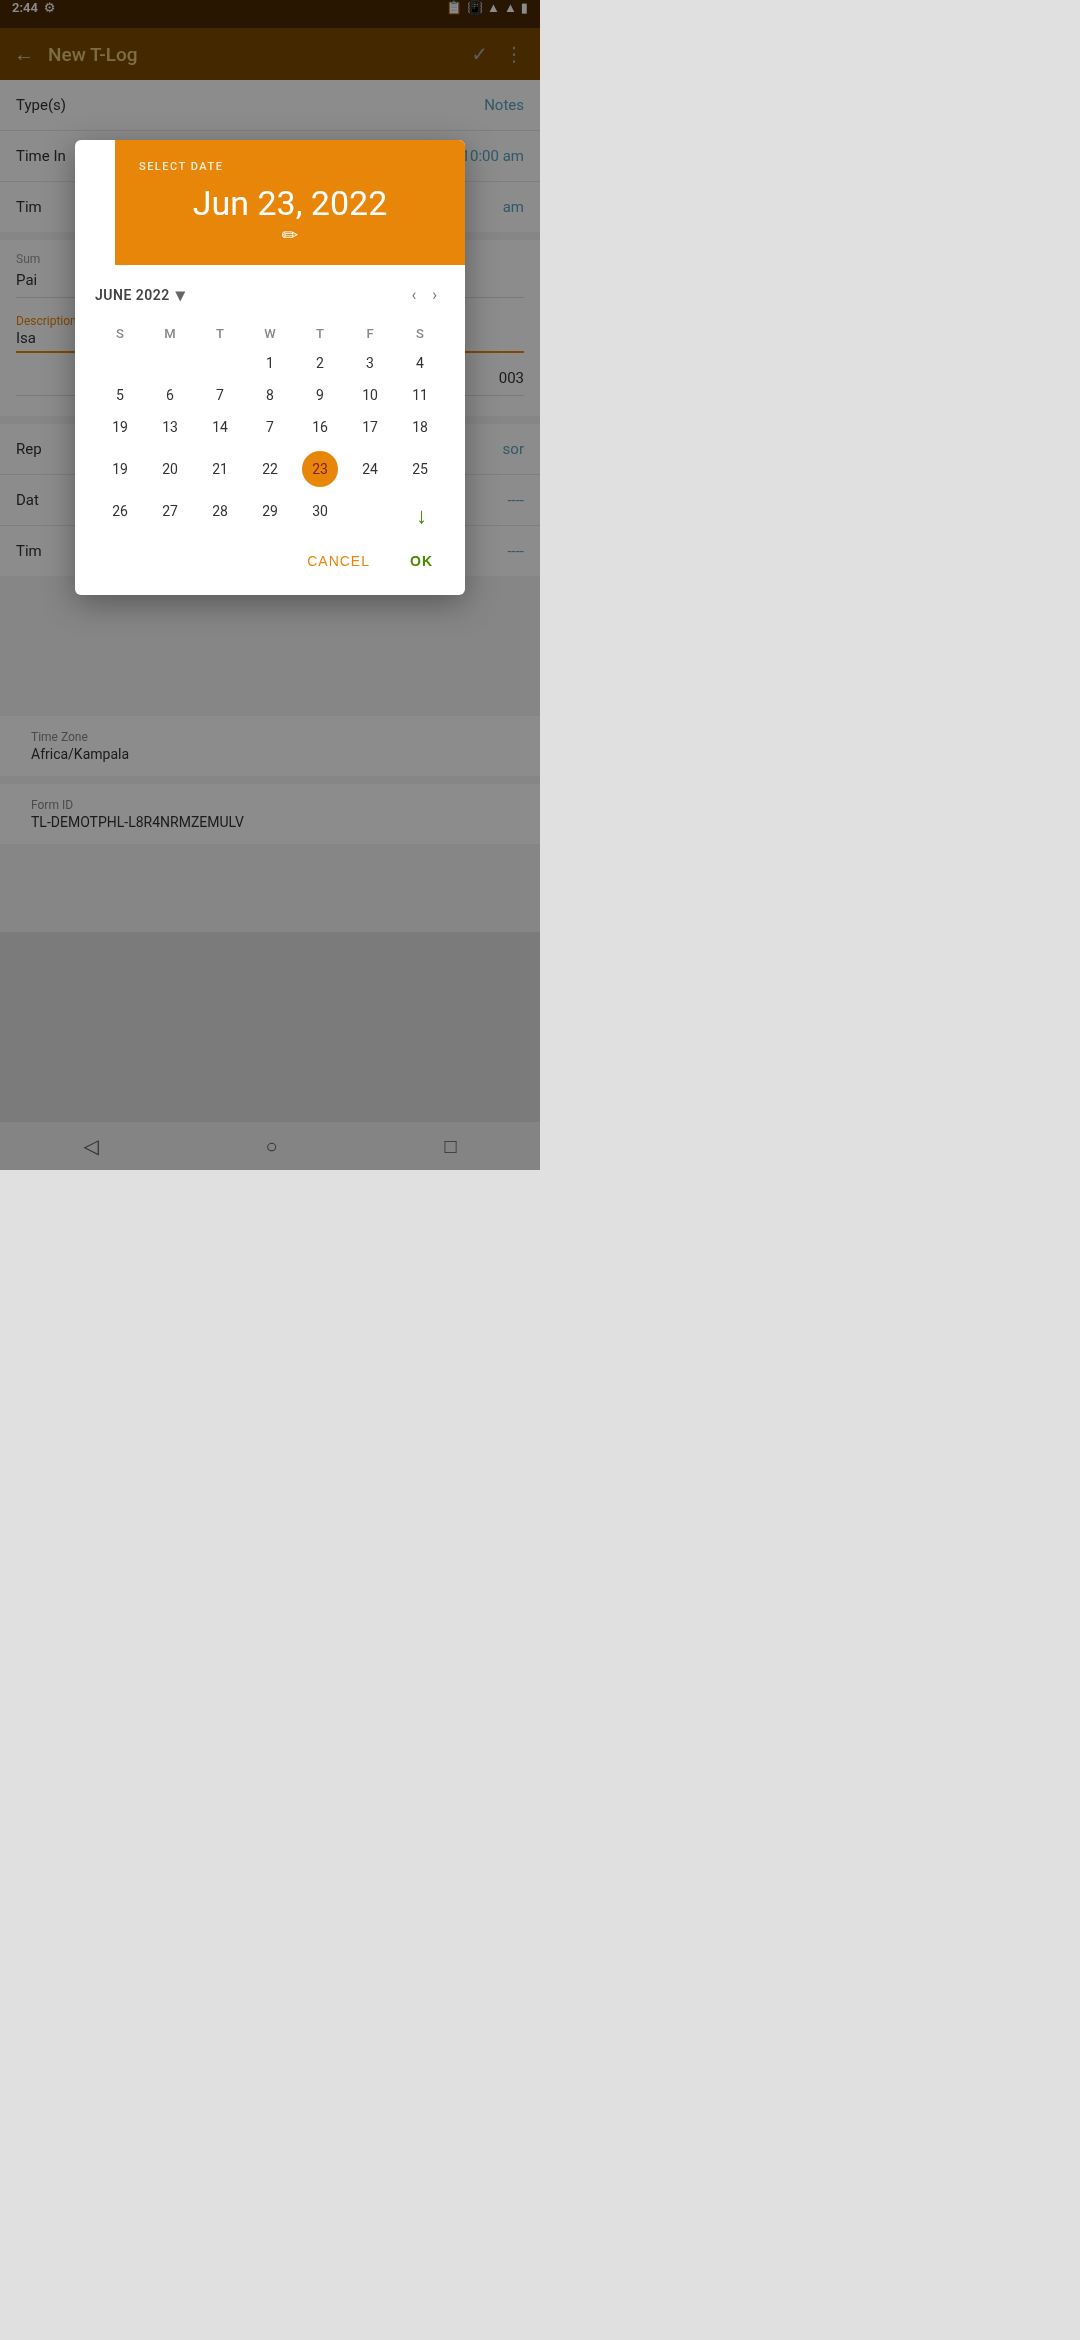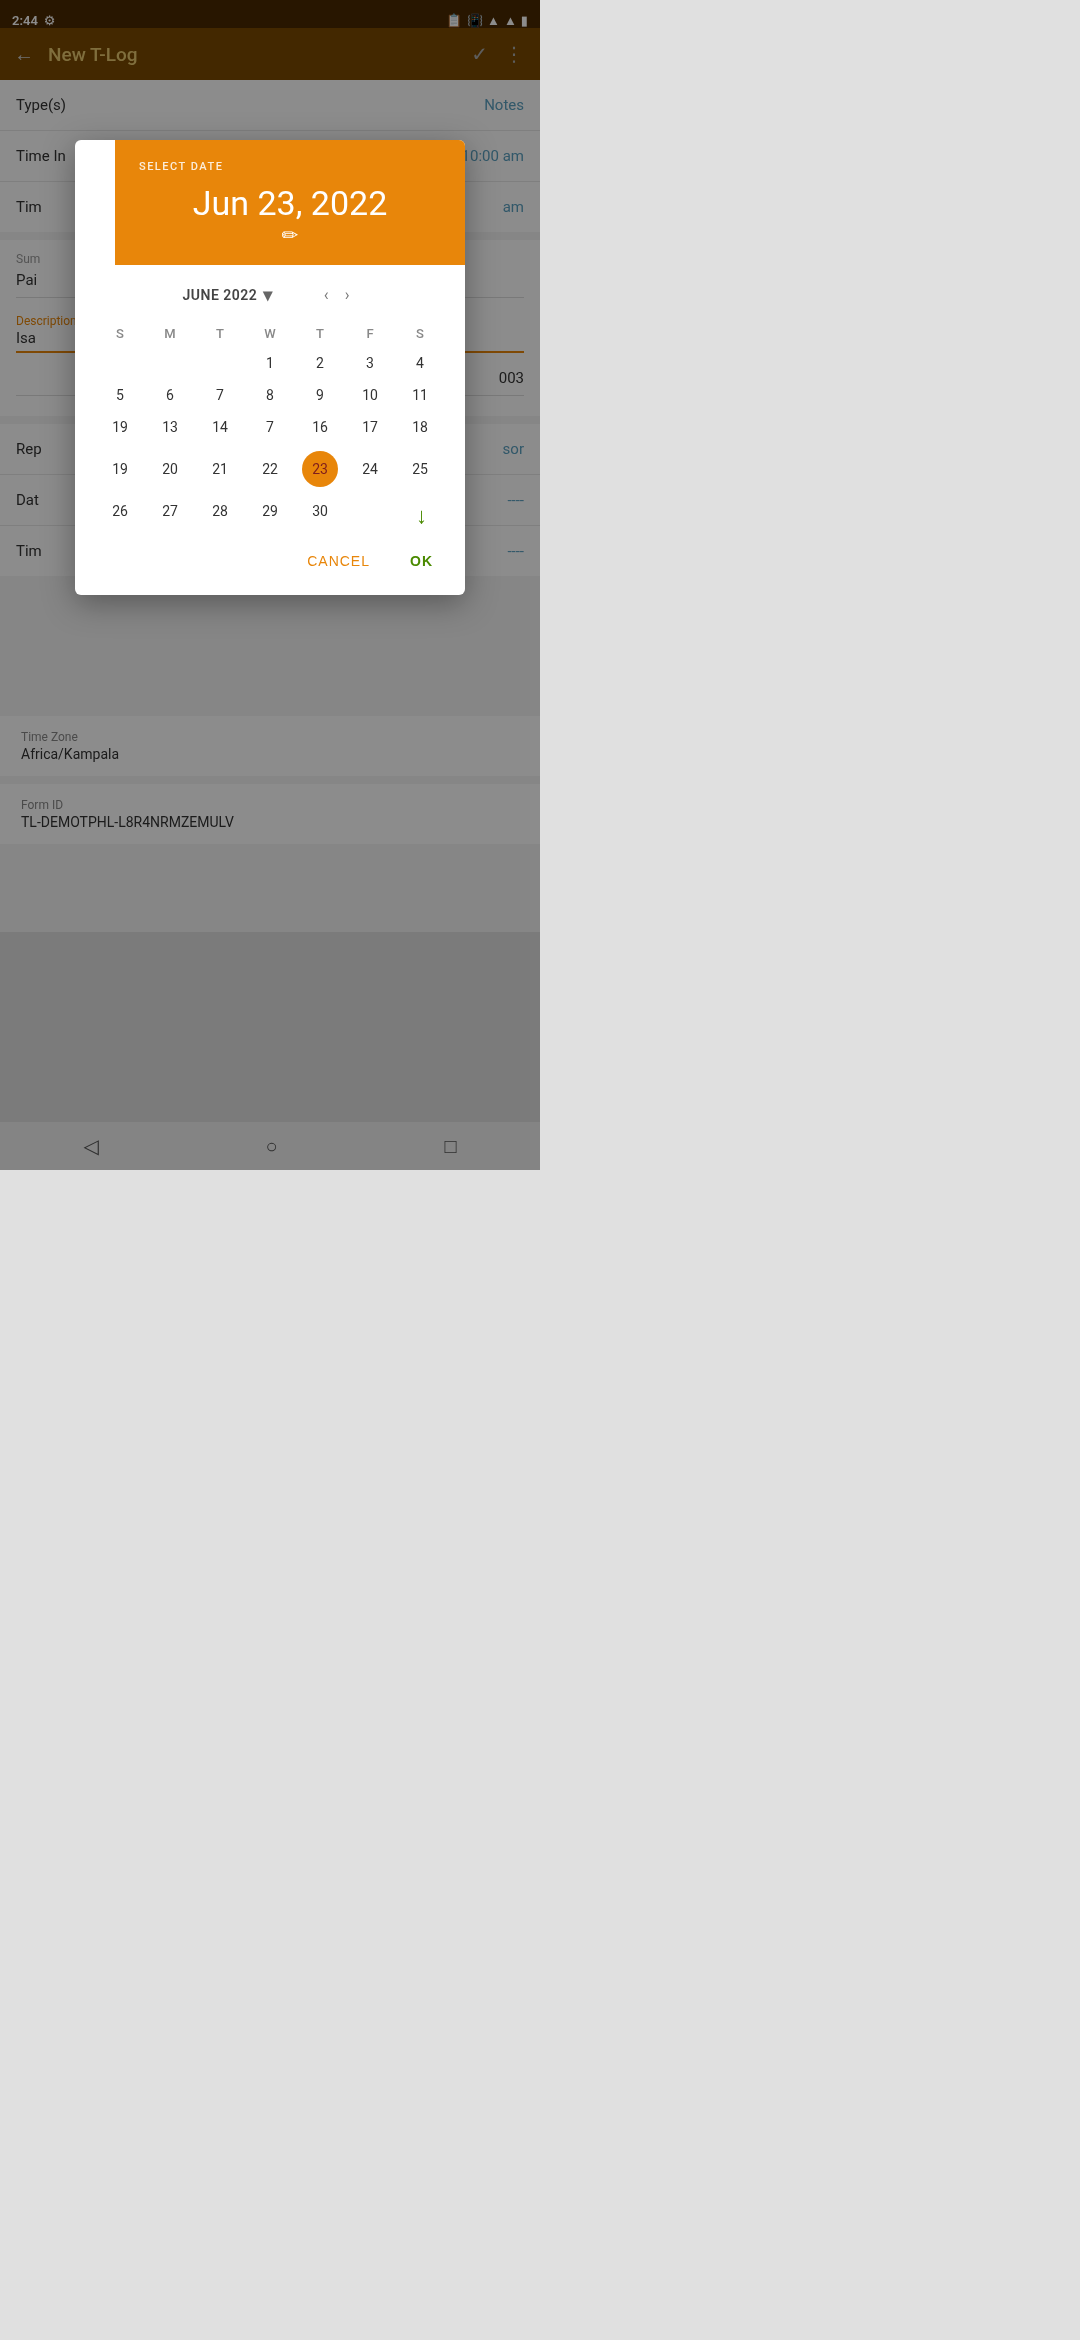--- a/index.html
+++ b/index.html
@@ -12,21 +12,21 @@
       background: #e0e0e0;
       position: relative;
       overflow: hidden;
     }
 
     
     .status-bar {
       background: #4a2800;
       height: 28px;
       display: flex;
-      align-items: flex-end;
+      align-items: flex-start;
       justify-content: space-between;
       padding: 0 12px;
       color: white;
       font-size: 13px;
     }
     .status-left { display: flex; align-items: center; gap: 6px; }
     .status-right { display: flex; align-items: center; gap: 4px; }
     .status-time { font-weight: 600; }
 
     
@@ -154,21 +154,21 @@
     }
 
     
     .calendar-body {
       padding: 16px 20px 8px 20px;
     }
 
     .month-nav {
       display: flex;
       align-items: center;
-      justify-content: center;
+      justify-content: space-between;
       margin-bottom: 12px;
       gap: 43px;
     }
 
     .month-label {
       display: flex;
       align-items: center;
       gap: 6px;
       font-size: 14px;
       font-weight: 600;
@@ -245,21 +245,21 @@
       letter-spacing: 1px;
       padding: 10px 16px;
       cursor: pointer;
       text-transform: uppercase;
       position: relative;
     }
 
     
     .bottom-section {
       background: white;
-      padding: 14px 21px;
+      padding: 14px 31px;
       margin-bottom: 8px;
     }
     .bottom-label { font-size: 12px; color: #888; margin-bottom: 2px; }
     .bottom-value { font-size: 14px; color: #333; }
 
     
     .nav-bar {
       position: absolute;
       bottom: 0;
       width: 100%;

